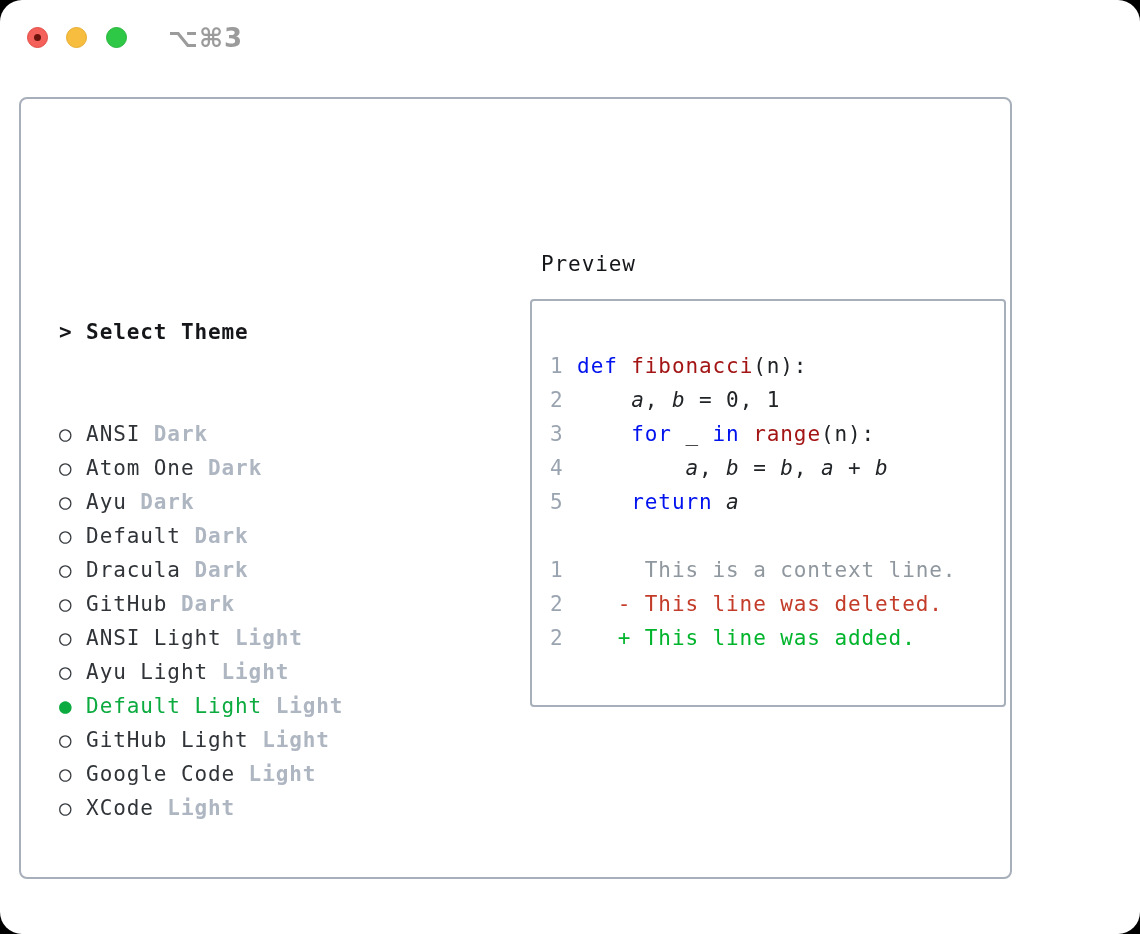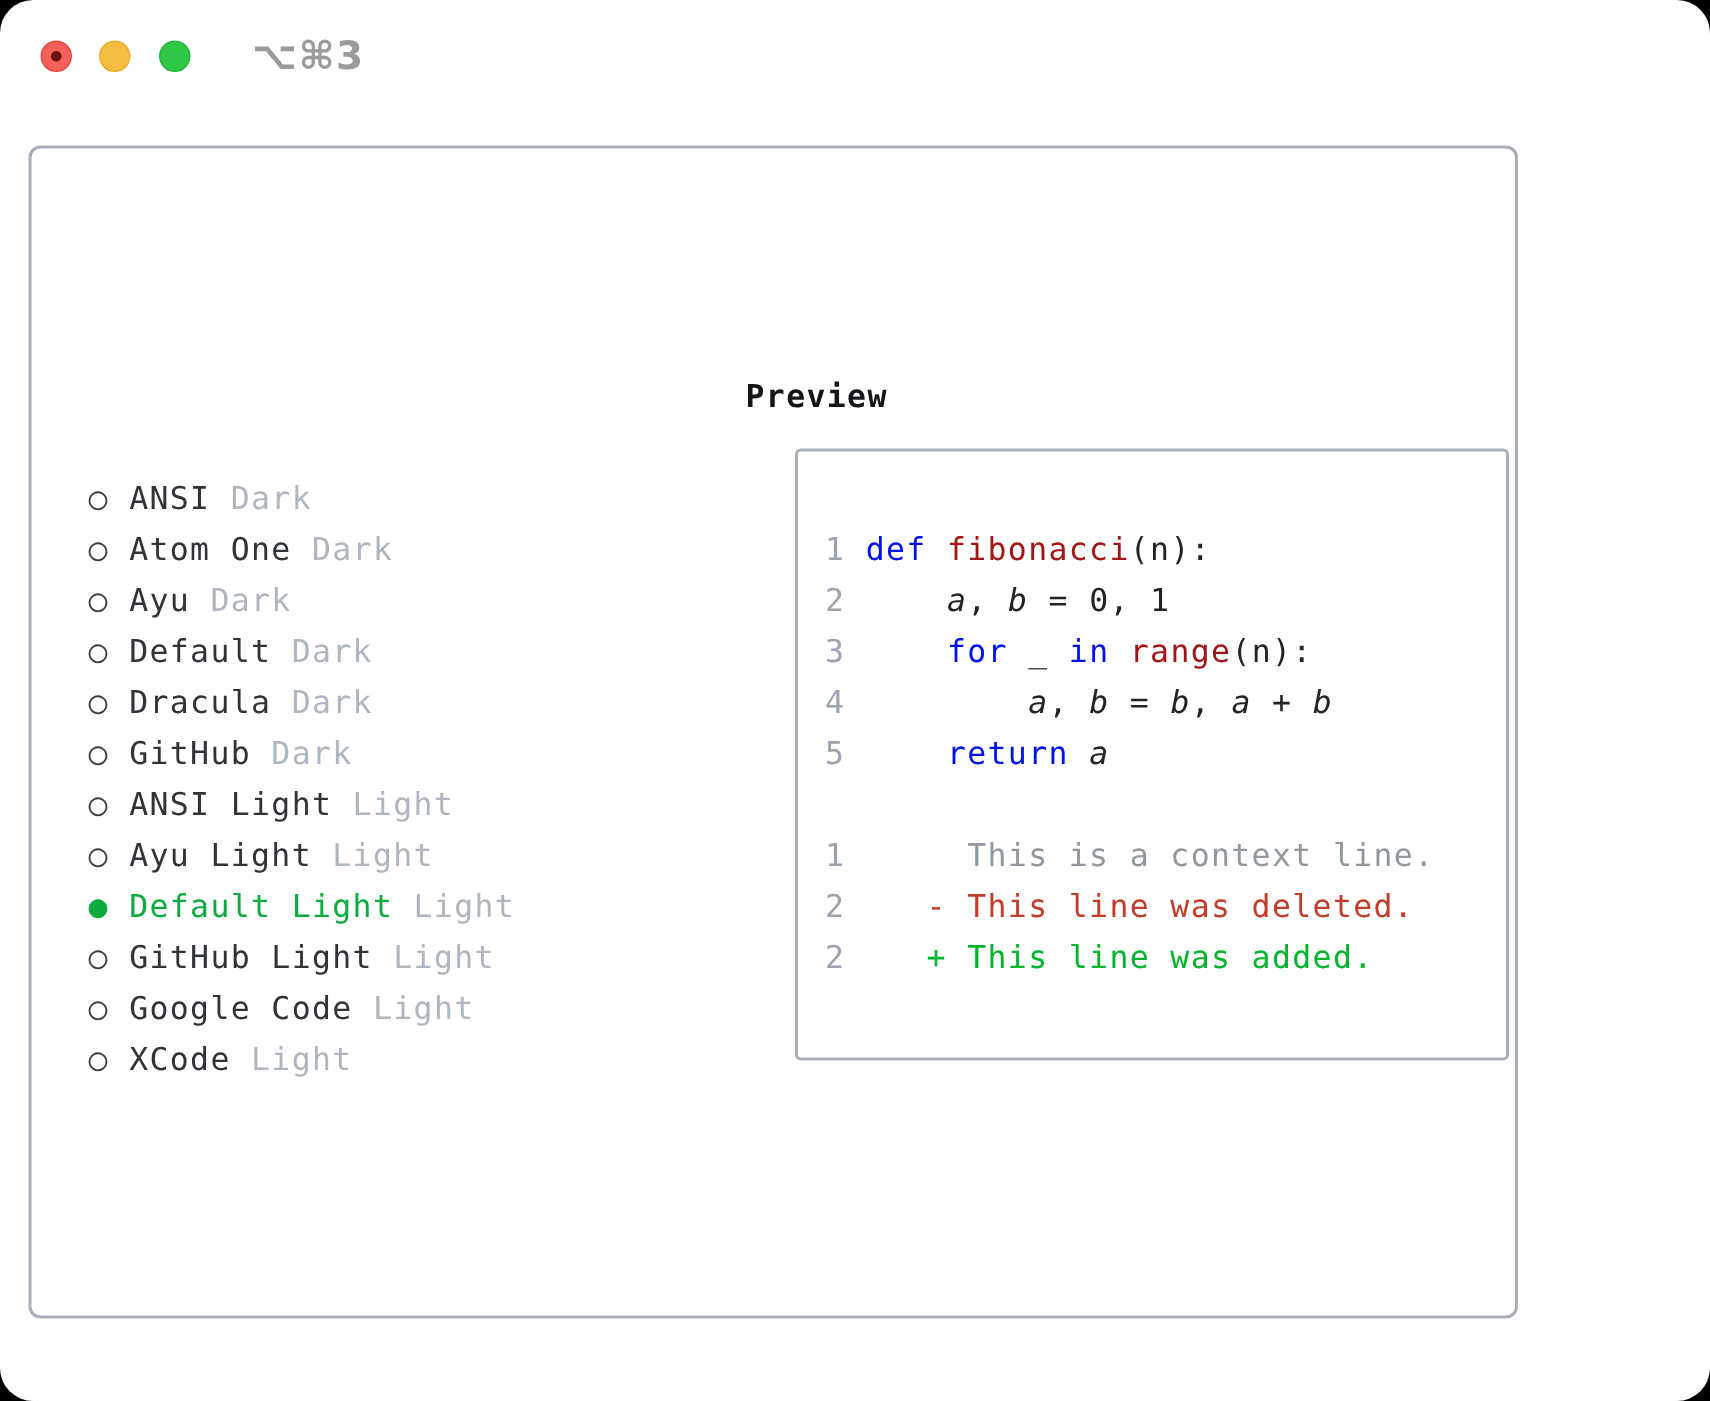--- a/index.html
+++ b/index.html
@@ -25,25 +25,25 @@
   
   .mono{font-size:21px;letter-spacing:0.9px;line-height:34px;white-space:pre;}
   .row{height:34px;}
   .prefix{display:inline-block;width:27.1px;}
   
   .left-pane{position:absolute;left:38px;top:148px;}
   .hdr{font-weight:bold;color:var(--hdr);}
   .cursor{color:var(--hdr);}
   .bullet{color:#3a3e42;}
   .item-name{color:var(--name);text-align:center;}
-  .variant{color:var(--muted);}
+  .variant{color:var(--muted);font-weight:bold;}
   .sel .bullet,.sel .item-name{color:var(--sel);}
   .apply-section{margin-top:34px;}
   
-  .preview-title{position:absolute;left:476px;top:148px;font-weight:bold;color:var(--hdr);}
+  .preview-title{position:absolute;left:520px;top:148px;font-weight:normal;color:var(--hdr);}
   .preview-box{position:absolute;left:509px;top:200px;width:476px;height:408px;
     border:2px solid var(--border);border-radius:4px;box-sizing:border-box;
     padding:48px 0 0 18px;overflow:hidden;}
   .blank{height:34px;}
   .ln{display:inline-block;width:27.1px;color:var(--ln);}
   .kw{color:var(--kw);}
   .fn{color:var(--fn);}
   .pl{color:var(--pl);}
   .var{color:var(--pl);font-style:italic;}
   .ctx{color:var(--ctx);}
@@ -58,20 +58,21 @@
     <button class="tl tl-red">
         <span class="tl-dot"></span>
       </button>
     <button class="tl tl-yellow"></button>
     <button class="tl tl-green"></button>
     <span class="shortcut">⌥⌘3</span>
   </div>
 
   <div class="frame">
     <div class="left-pane mono">
+      <div class="row hdr"><span class="cursor prefix">&gt;</span><span>Select Theme</span></div>
       <div><div class="row item"><span class="bullet prefix">○</span><span class="item-name">ANSI</span><span class="variant"> Dark</span></div><div class="row item"><span class="bullet prefix">○</span><span class="item-name">Atom One</span><span class="variant"> Dark</span></div><div class="row item"><span class="bullet prefix">○</span><span class="item-name">Ayu</span><span class="variant"> Dark</span></div><div class="row item"><span class="bullet prefix">○</span><span class="item-name">Default</span><span class="variant"> Dark</span></div><div class="row item"><span class="bullet prefix">○</span><span class="item-name">Dracula</span><span class="variant"> Dark</span></div><div class="row item"><span class="bullet prefix">○</span><span class="item-name">GitHub</span><span class="variant"> Dark</span></div><div class="row item"><span class="bullet prefix">○</span><span class="item-name">ANSI Light</span><span class="variant"> Light</span></div><div class="row item"><span class="bullet prefix">○</span><span class="item-name">Ayu Light</span><span class="variant"> Light</span></div><div class="row item sel"><span class="bullet prefix">●</span><span class="item-name">Default Light</span><span class="variant"> Light</span></div><div class="row item"><span class="bullet prefix">○</span><span class="item-name">GitHub Light</span><span class="variant"> Light</span></div><div class="row item"><span class="bullet prefix">○</span><span class="item-name">Google Code</span><span class="variant"> Light</span></div><div class="row item"><span class="bullet prefix">○</span><span class="item-name">XCode</span><span class="variant"> Light</span></div></div>
       <div class="apply-section">
         
         
       </div>
       
     </div>
 
     <div class="preview-title mono row">Preview</div>
     <div class="preview-box mono"><div class="row"><span class="ln">1</span><span class="kw">def</span><span class="pl"> </span><span class="fn">fibonacci</span><span class="pl">(n):</span></div><div class="row"><span class="ln">2</span><span class="pl">    </span><span class="var">a</span><span class="pl">, </span><span class="var">b</span><span class="pl"> = 0, 1</span></div><div class="row"><span class="ln">3</span><span class="pl">    </span><span class="kw">for</span><span class="pl"> _ </span><span class="kw">in</span><span class="pl"> </span><span class="fn">range</span><span class="pl">(n):</span></div><div class="row"><span class="ln">4</span><span class="pl">        </span><span class="var">a</span><span class="pl">, </span><span class="var">b</span><span class="pl"> = </span><span class="var">b</span><span class="pl">, </span><span class="var">a</span><span class="pl"> + </span><span class="var">b</span></div><div class="row"><span class="ln">5</span><span class="pl">    </span><span class="kw">return</span><span class="pl"> </span><span class="var">a</span></div><div class="blank"></div><div class="row"><span class="ln">1</span><span class="ctx">     This is a context line.</span></div><div class="row"><span class="ln">2</span><span class="del">   - This line was deleted.</span></div><div class="row"><span class="ln">2</span><span class="add">   + This line was added.</span></div></div>

